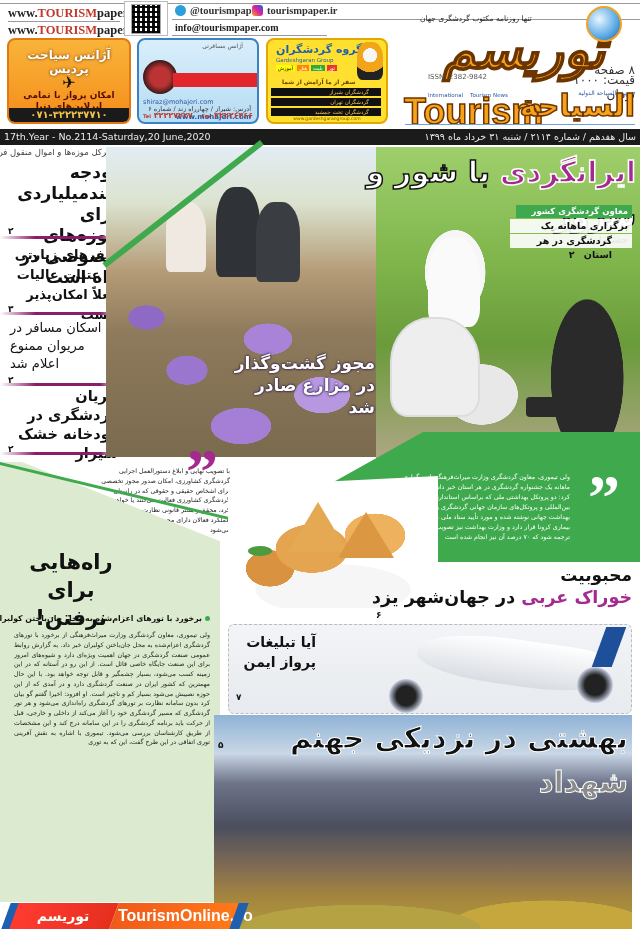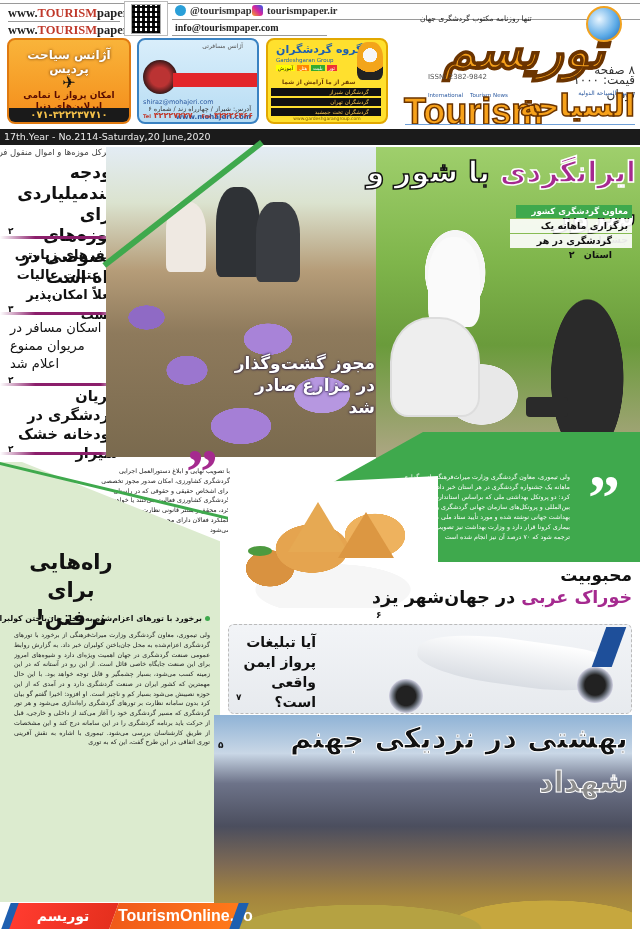--- a/index.html
+++ b/index.html
@@ -178,20 +178,21 @@
 <div class="abs" style="left:428px;top:92px;font-size:5.5px;color:#2c5aa0;">International</div>
 <div class="abs" style="left:470px;top:92px;font-size:5.5px;color:#2c5aa0;">Tourism News</div>
 <div class="abs rtl" style="left:555px;top:89px;width:80px;font-size:6px;color:#2c5aa0;">صحيفة السياحة الدولية</div>
 <div class="abs logo-en" style="left:404px;top:91px;">Tourism</div>
 <div class="abs logo-ar rtl" style="left:520px;top:88px;width:115px;">السیاحة</div>
 <div class="abs" style="left:405px;top:124px;width:230px;height:1px;background:#6fa0d8;"></div>
 
 <div class="abs dateline" style="left:0;top:129px;width:640px;">
   <span class="abs" style="left:4px;top:0;">17th.Year - No.2114-Saturday,20 June,2020</span>
   <span class="abs" style="left:188px;top:16px;"><i class="sq"></i><span>۲۸ شوال ۱۴۴۱</span></span>
+  <span class="abs rtl" style="right:4px;top:0;">سال هفدهم / شماره ۲۱۱۴ / شنبه ۳۱ خرداد ماه ۱۳۹۹</span>
 </div>
 
 <div class="abs leftcol rtl" style="left:0;top:147px;width:118px;">
   <div class="kicker" style="white-space:nowrap;overflow:hidden;direction:rtl;">مدیرکل موزه‌ها و اموال منقول فرهنگی و تاریخی:</div>
 </div>
 
 <div class="abs rtl headline-xl" style="left:4px;top:162px;width:114px;font-size:17px;line-height:21px;">بودجه چندمیلیاردی برای موزه‌های خصوصی در راه است</div>
 <div class="abs pnum" style="left:8px;top:226px;">۲</div>
 <div class="abs rule-grad" style="left:0;top:236px;width:118px;"></div>
 
@@ -262,21 +263,20 @@
 
 <div class="abs photo-plane" style="left:228px;top:624px;width:404px;height:90px;border:1px dashed #bbb;border-radius:6px;">
   <div class="abs" style="left:188px;top:14px;width:190px;height:46px;background:linear-gradient(180deg,#fff,#d9dde3);border-radius:50% 20% 40% 40%;transform:rotate(8deg);"></div>
   <div class="abs" style="left:160px;top:54px;width:34px;height:34px;border-radius:50%;background:radial-gradient(circle,#222 0 40%,#6e7580 55%,#ccd 70%);"></div>
   <div class="abs" style="left:348px;top:42px;width:36px;height:36px;border-radius:50%;background:radial-gradient(circle,#222 0 40%,#6e7580 55%,#ccd 70%);"></div>
   <div class="abs" style="left:370px;top:2px;width:20px;height:40px;background:#1e4f9a;transform:skewX(-20deg);"></div>
 </div>
 <div class="abs rtl headline-xl" style="left:236px;top:632px;width:80px;font-size:14px;line-height:20px;">
   <div>آیا تبلیغات</div>
   <div>پرواز ایمن</div>
-  <div>واقعی است؟</div>
 </div>
 <div class="abs pnum" style="left:236px;top:692px;">۷</div>
 
 <div class="abs photo-landscape" style="left:214px;top:715px;width:418px;height:214px;"></div>
 <div class="abs rtl" style="left:222px;top:716px;width:406px;font-size:29px;font-weight:bold;line-height:44px;">
   <span style="color:#111;-webkit-text-stroke:1px #fff;">بهشتی در نزدیکی جهنم</span>
   <span style="color:#8b8b8b;-webkit-text-stroke:1px #fff;">شهداد</span>
 </div>
 <div class="abs pnum" style="left:218px;top:740px;">۵</div>
 

